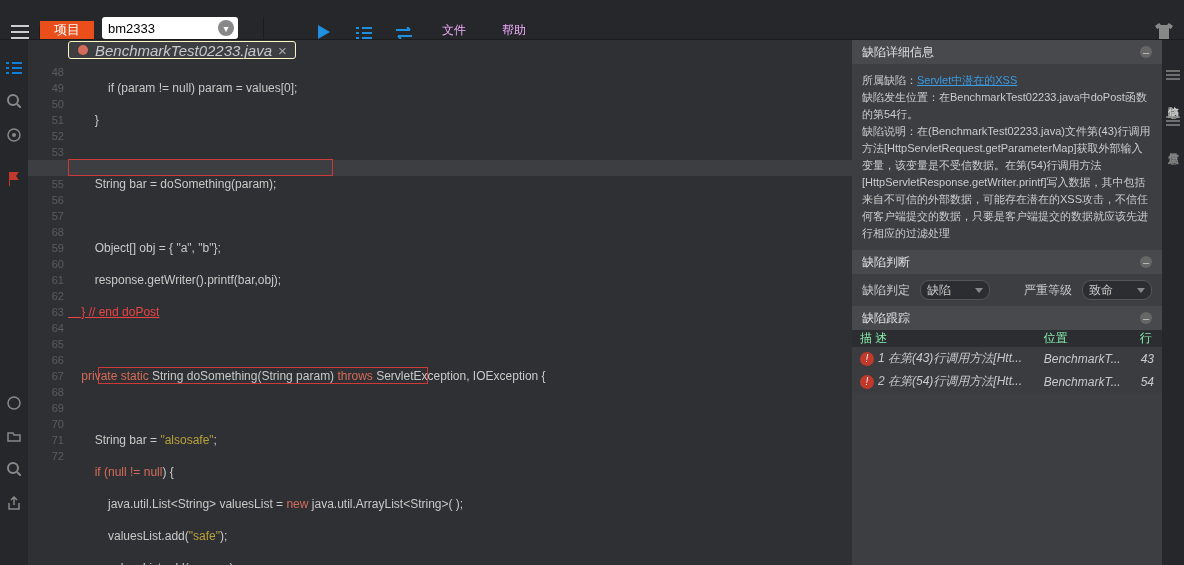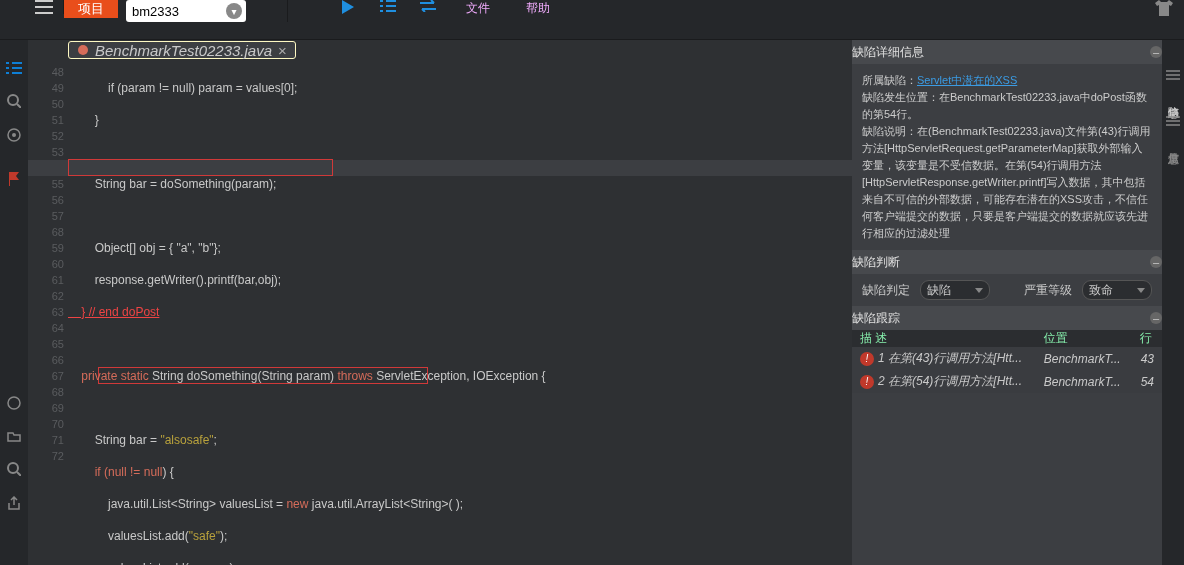--- a/index.html
+++ b/index.html
@@ -5,25 +5,25 @@
   :root{
     --bg:#2e3033; --bg2:#25272a; --bg3:#3a3c40; --panel:#3c3e42; --hd:#47494d;
     --orange:#e94e1b; --txt:#c9c9c9; --txt2:#8e8e8e; --blue:#4a90d9; --kw:#d56c5a;
     --str:#7cb16b; --cmt:#6f8a5e; --red:#d03939; --link:#3b9be3; --border:#4d4f52;
     --gn:#5a5c5f;
   }
   *{box-sizing:border-box;font-family:"Microsoft YaHei",Arial,sans-serif;}
   body{margin:0;background:var(--bg);color:var(--txt);font-size:12px;overflow:hidden;}
   svg{display:block;}
   
-  #topbar{display:flex;height:40px;align-items:flex-start;border-bottom:1px solid #1a1b1d;background:var(--bg2);padding-left:24px;}
+  #topbar{display:flex;height:40px;align-items:flex-end;border-bottom:1px solid #1a1b1d;background:var(--bg2);}
   .tb-btn{width:40px;display:flex;align-items:center;justify-content:center;border-right:1px solid #1a1b1d;}
   .tb-proj{background:var(--orange);display:flex;align-items:center;padding:0 14px;color:#fff;font-size:13px;}
   .tb-input{display:flex;align-items:center;padding:0 8px;width:170px;border-right:1px solid #1a1b1d;}
-  .tb-input input{height:22px;background:#fff;border:none;border-radius:3px;padding:0 6px;width:120px;font-size:13px;}
+  .tb-input input{height:22px;background:#fff;border:none;border-radius:3px;padding:0 6px;width:136px;font-size:13px;}
   .tb-clear{width:16px;height:16px;background:#888;border-radius:50%;margin-left:-20px;display:flex;align-items:center;justify-content:center;color:#fff;font-size:10px;}
   .tb-gap{width:40px;}
   .tb-icon{width:40px;display:flex;align-items:center;justify-content:center;}
   .tb-text{display:flex;align-items:center;padding:0 18px;color:#f0abfc;}
   .flex1{flex:1;}
   
   #leftrail{position:absolute;left:0;top:40px;bottom:0;width:28px;background:var(--bg2);display:flex;flex-direction:column;align-items:center;padding-top:12px;}
   .rail-ic{margin:10px 0;color:#8a8c8f;}
   
   #rightrail{position:absolute;right:0;top:40px;bottom:0;width:22px;background:var(--bg2);font-size:11px;color:#888;display:flex;flex-direction:column;align-items:center;padding-top:20px;}
@@ -40,21 +40,21 @@
   .tab .close{color:#aaa;font-style:normal;}
   #editor{flex:1;display:flex;background:var(--bg);position:relative;overflow:hidden;min-height:0;}
   #gutter{width:40px;color:var(--gn);font-family:Consolas,monospace;font-size:11px;line-height:16px;padding:4px 4px 0 0;text-align:right;}
   #code{flex:1;font-family:Consolas,monospace;font-size:12px;line-height:16px;padding:4px 0;white-space:pre;position:relative;}
   .cl{height:16px;}
   .curline{background:#3c3e42;position:absolute;left:0;right:0;height:16px;}
   .kw{color:var(--kw);} .str{color:#b8a13c;} .cmt{color:#ef4444;text-decoration:underline;}
   .hlbox{position:absolute;border:1px solid var(--red);height:17px;}
   
   #info{width:310px;display:flex;flex-direction:column;background:var(--panel);}
-  .panel-h{height:24px;background:var(--hd);display:flex;align-items:center;justify-content:space-between;padding:0 0;font-size:12px;color:#e0e0e0;}
+  .panel-h{height:24px;background:var(--hd);display:flex;align-items:center;justify-content:space-between;padding:0 10px;font-size:12px;color:#e0e0e0;}
   .panel-h .dash{width:12px;height:12px;border-radius:50%;background:#666;color:#ccc;display:flex;align-items:center;justify-content:center;font-size:11px;}
   .panel-body{padding:8px 10px;font-size:11px;line-height:17px;color:#ccc;}
   .panel-body a{color:var(--link);text-decoration:underline;}
   .jd-row{display:flex;align-items:center;gap:10px;padding:6px 10px;}
   .dd{background:#2b2d30;border:1px solid #555;border-radius:9px;height:20px;display:flex;align-items:center;padding:0 6px;gap:6px;min-width:70px;justify-content:space-between;}
   .dd .caret{width:0;height:0;border-left:4px solid transparent;border-right:4px solid transparent;border-top:5px solid #888;}
   .tracktab{background:#2b2d30;}
   .tracktab th{background:#2b2d30;text-align:left;color:#86efac;font-weight:normal;padding:0 8px;}
   .tracktab td{padding:3px 8px;font-style:italic;}
   .tracktab tr.row{background:#3a3c40;}

